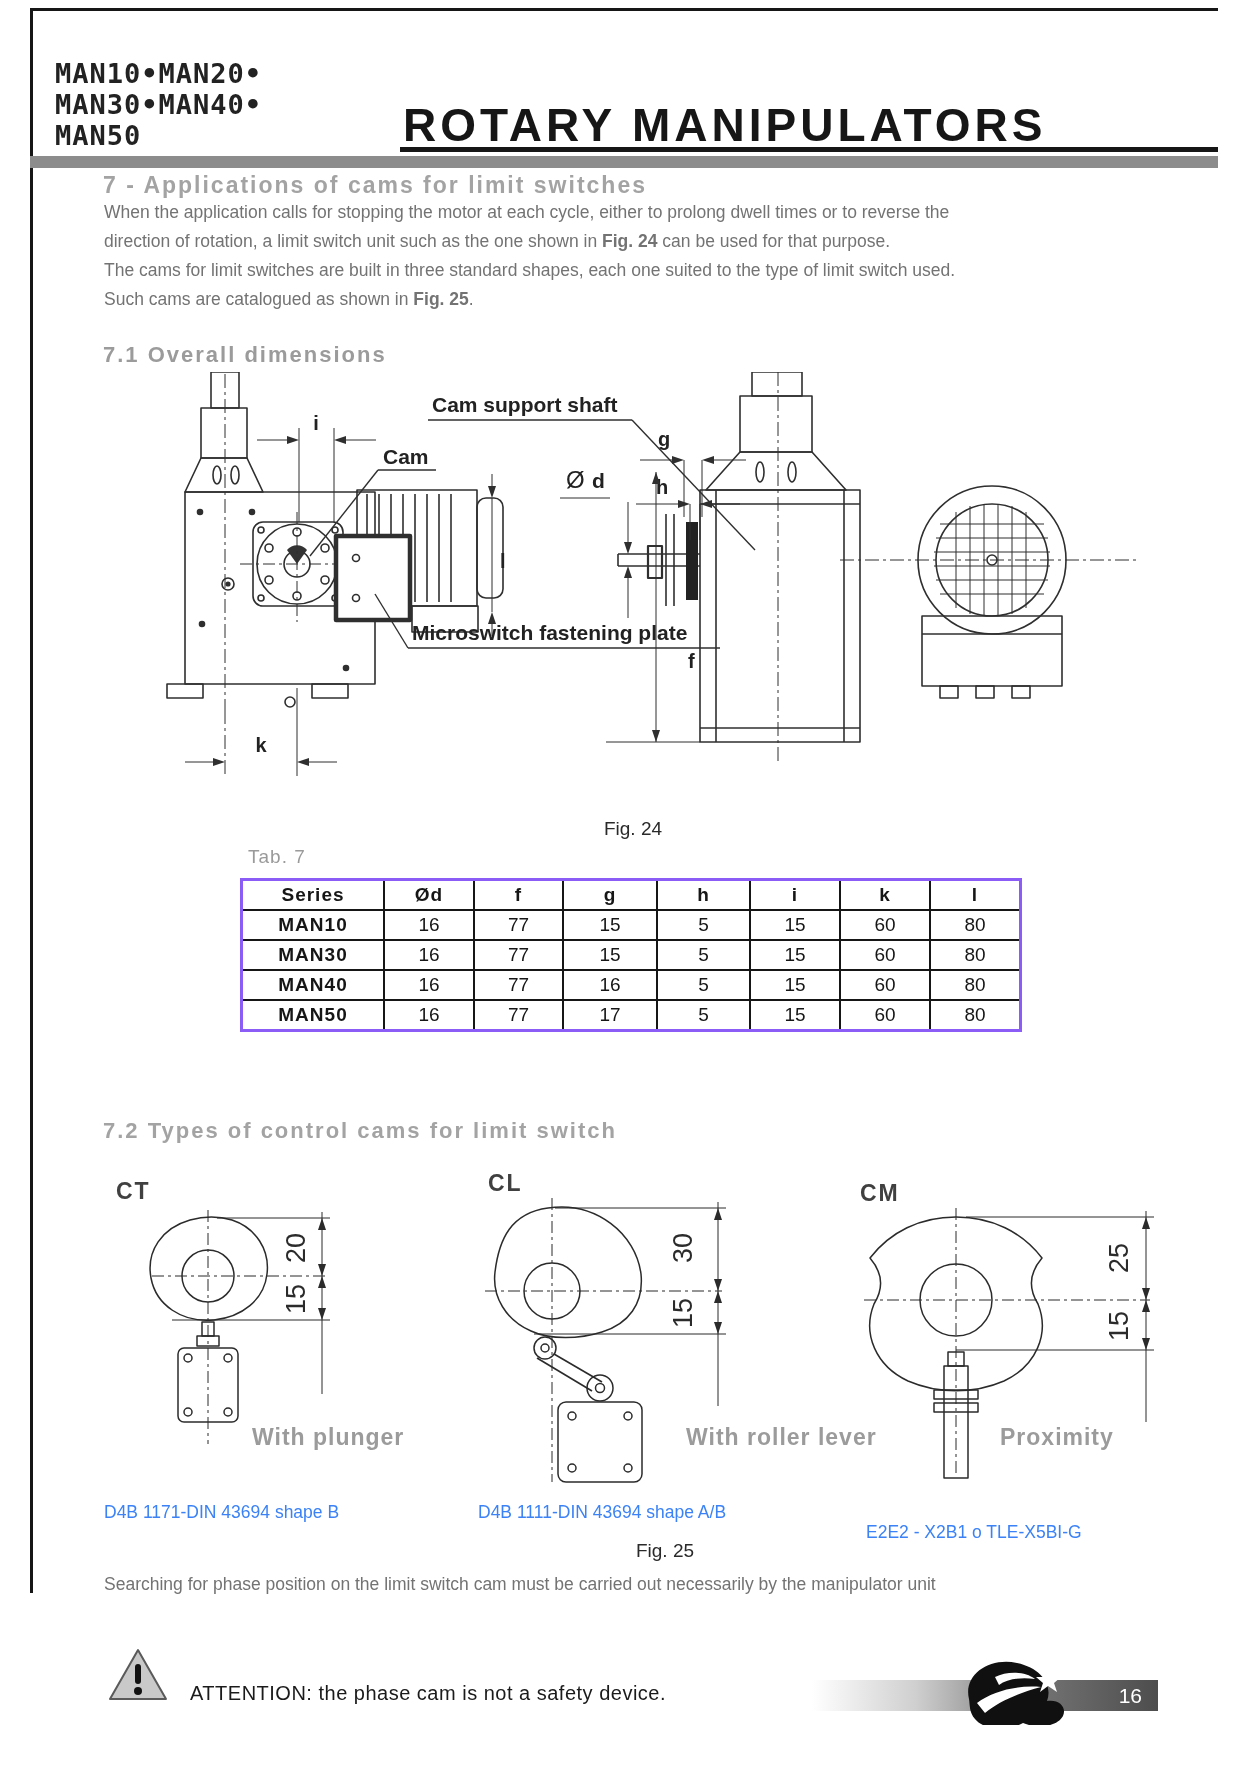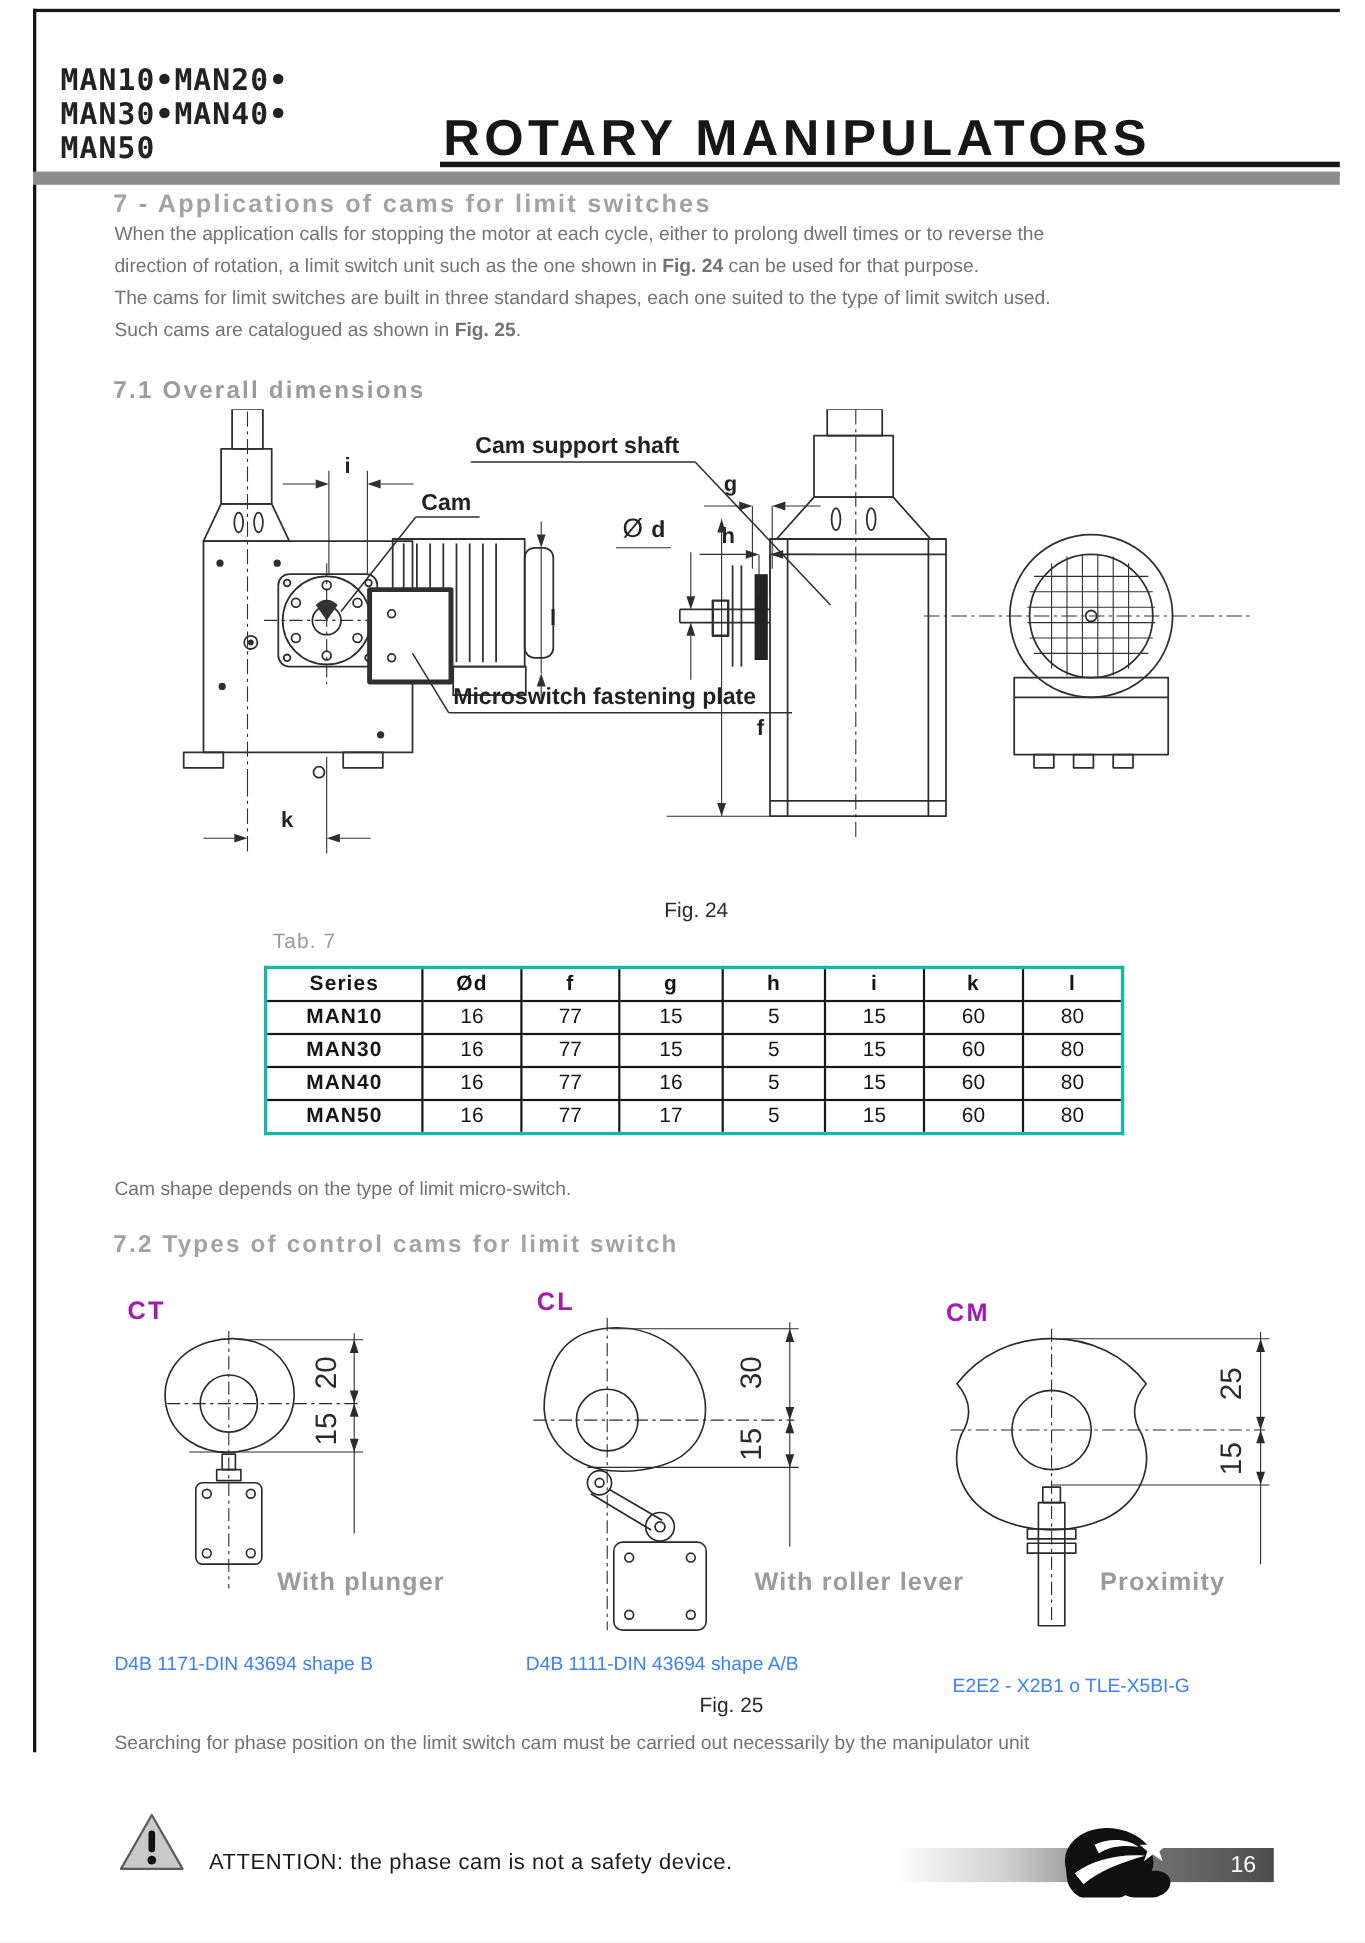--- a/index.html
+++ b/index.html
@@ -11,28 +11,28 @@
   .series-hdr{font-family:"DejaVu Sans Mono",monospace;font-weight:bold;font-size:27px;
               line-height:31px;letter-spacing:1px;color:#222;}
   .main-title{font-size:46px;font-weight:600;letter-spacing:4px;color:#161616;}
   .title-rule{background:#161616;}
   .gray-bar{background:#8c8c8c;}
   .h-sec{font-size:23px;font-weight:bold;letter-spacing:2px;color:#a3a3a3;}
   .h-sub{font-size:22px;font-weight:bold;letter-spacing:2px;color:#9b9b9b;}
   .body-txt{font-size:17.5px;line-height:29px;color:#737373;}
   .cap{font-size:19px;color:#2a2a2a;}
   .tablabel{font-size:19px;color:#9a9a9a;letter-spacing:1px;}
-  .camcode{font-size:23px;font-weight:bold;letter-spacing:2px;color:#a21caf;}
+  .camcode{font-size:23px;font-weight:bold;letter-spacing:2px;color:#404040;}
   .camtype{font-size:23px;font-weight:bold;letter-spacing:1px;color:#9b9b9b;}
   .partnum{font-size:17.5px;color:#3b82f6;}
   .attn{font-size:20px;letter-spacing:0.5px;color:#1b1b1b;}
   table.dim{border-collapse:collapse;table-layout:fixed;}
   table.dim td,table.dim th{border:2px solid #161616;height:28px;padding:0;
       text-align:center;vertical-align:middle;font-size:19px;color:#161616;}
-  table.dim{border:3px solid #14b8a6;}
+  table.dim{border:3px solid #8b5cf6;}
   th.hed{color:#8f8f8f;font-size:20px;font-weight:bold;letter-spacing:1px;}
   td.ser{color:#9a9a9a;font-size:20px;font-weight:bold;letter-spacing:1px;}
   svg{display:block;}
   svg text{font-family:"Liberation Sans",sans-serif;fill:#222;}
   .dimtxt{font-size:20px;font-weight:bold;}
   .bigdim{font-size:27px;font-weight:400;fill:#2b2b2b;}
   .lbl{font-size:21px;font-weight:bold;}
   .footer-bar{background:linear-gradient(90deg,#ffffff 0%,#cfcfcf 30%,#777777 62%,#4d4d4d 100%);}
   .pgnum{font-size:21px;color:#ffffff;text-align:right;line-height:31px;padding-right:16px;}
 </style>
@@ -272,21 +272,20 @@
       <td>77</td>
       <td>17</td>
       <td>5</td>
       <td>15</td>
       <td>60</td>
       <td>80</td>
     </tr>
   </tbody>
     </table>
 
-  <div class="abs body-txt nw" style="left:104px;top:1066px;">Cam shape depends on the type of limit micro-switch.</div>
 
   <div class="abs h-sec nw" style="left:103px;top:1118px;font-size:22px;">7.2 Types of control cams for limit switch</div>
 
   <div class="abs camcode nw" style="left:116px;top:1178px;">CT</div>
   <div class="abs camcode nw" style="left:488px;top:1170px;">CL</div>
   <div class="abs camcode nw" style="left:860px;top:1180px;">CM</div>
 
   <svg class="abs" style="left:112px;top:1206px;" width="248" height="242" viewBox="0 0 248 242" stroke="#2b2b2b" stroke-width="1.5" fill="none" stroke-linejoin="round">
     <line x1="96" y1="4" x2="96" y2="238" stroke-dasharray="12 4 3 4" stroke-width="1"></line>
     <line x1="40" y1="70" x2="214" y2="70" stroke-dasharray="12 4 3 4" stroke-width="1"></line>

